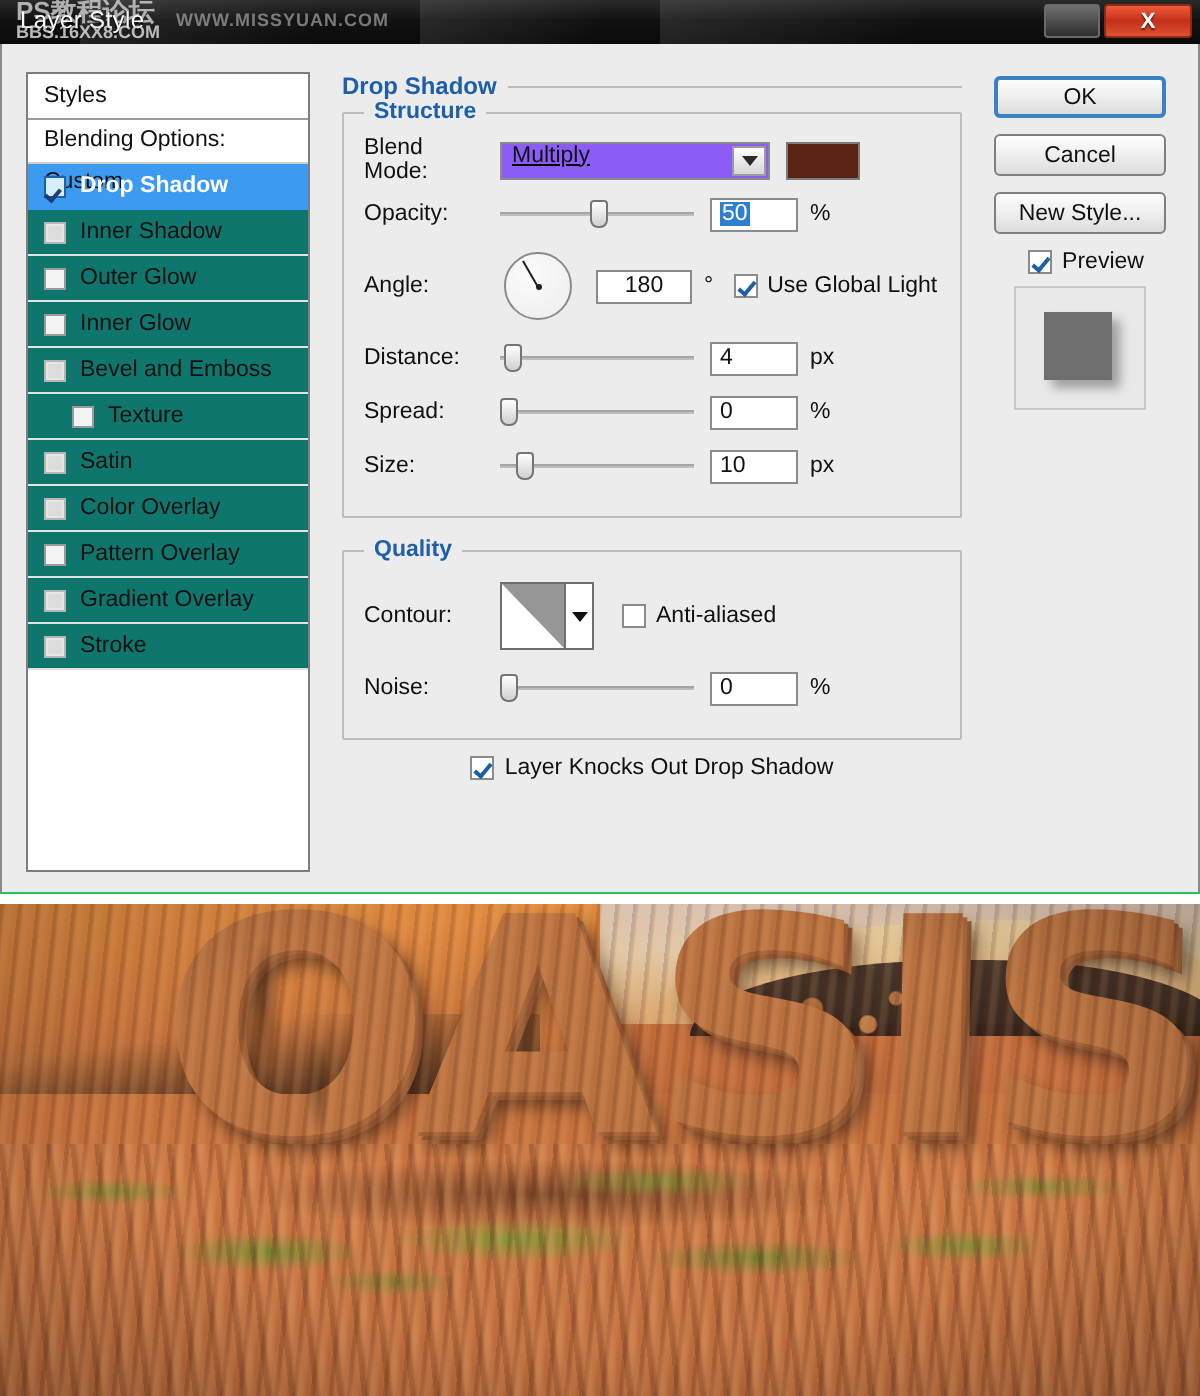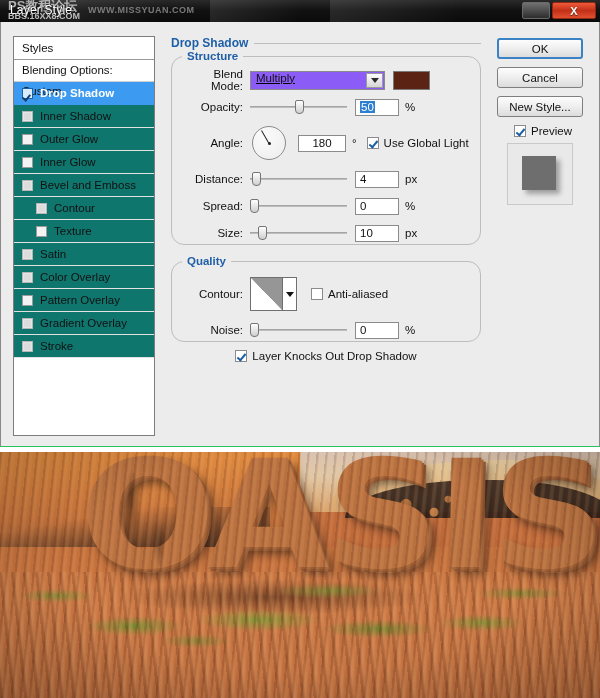--- a/index.html
+++ b/index.html
@@ -105,40 +105,40 @@
   }
   .cb.disabled { background: #e6e6e6; border-color: #b5b5b5; }
   .cb.disabled::before {
     content:""; position:absolute; left:1px; top:1px; right:1px; bottom:1px;
     background:#dcdcdc;
   }
 
   
   .content { position: absolute; left: 170px; top: 14px; width: 310px; }
   .group {
-    position: relative; border: 1px solid #bdbdbd; border-radius: 13px;
-    margin-bottom: 10px; padding: 12px 10px 0 10px;
+    position: relative; border: 1px solid #bdbdbd; border-radius: 1px;
+    margin-bottom: 10px; padding: 12px 10px 14px 10px;
   }
   .group > .legend {
     position: absolute; top: -7px; left: 10px; padding: 0 5px;
     background: #ececec; font-size: 11.5px; font-weight: bold; color: #1f5fa8;
   }
   .sec-title {
     position: absolute; left: 0px; top: 0px;
     font-size: 12px; font-weight: bold; color: #1f5fa8;
     background: #ececec; padding-right: 6px;
   }
   .sec-line {
     position: absolute; left: 0; top: 7px; right: 0; height: 1px; background: #bdbdbd;
   }
   .outer-sec { position: relative; padding-top: 16px; }
 
   .row { display: flex; align-items: center; height: 22px; margin-bottom: 5px; }
   .lbl {
-    width: 68px; text-align: right; padding-right: 7px;
+    width: 68px; text-align: left; padding-right: 7px;
     font-size: 11.5px; color: #111; flex: 0 0 auto;
   }
 
   .select {
     width: 135px; height: 19px; border: 1px solid #8b8b8b; background: #8b5cf6;
     display: flex; position: relative; text-decoration: underline;
   }
   .select .val { font-size: 11.5px; padding-left: 5px; color: #111; }
   .select .arrow {
     position: absolute; right: 1px; top: 1px; width: 17px; height: 15px;
@@ -380,24 +380,20 @@
         <span class="cb"></span>
         <span>Outer Glow</span>
       </div>
       <div class="fx-row">
         <span class="cb"></span>
         <span>Inner Glow</span>
       </div>
       <div class="fx-row">
         <span class="cb disabled"></span>
         <span>Bevel and Emboss</span>
-      </div>
-      <div class="fx-row indent">
-        <span class="cb disabled"></span>
-        <span>Contour</span>
       </div>
       <div class="fx-row indent">
         <span class="cb"></span>
         <span>Texture</span>
       </div>
       <div class="fx-row">
         <span class="cb disabled"></span>
         <span>Satin</span>
       </div>
       <div class="fx-row">

